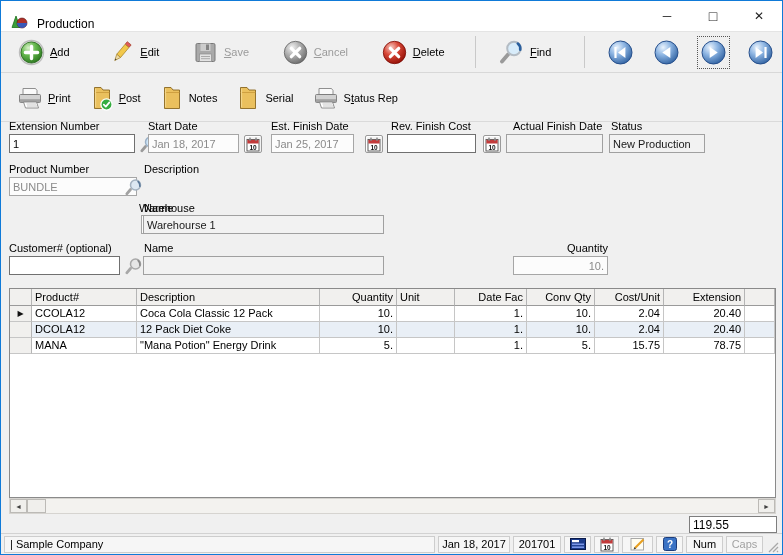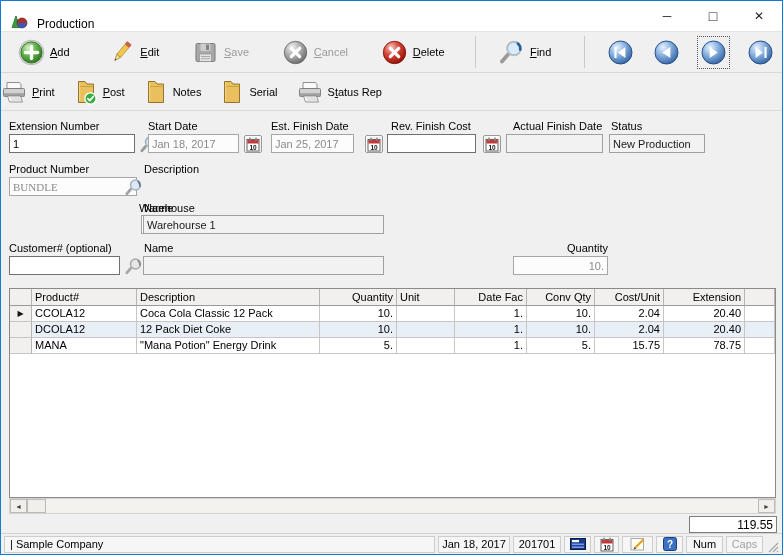--- a/index.html
+++ b/index.html
@@ -12,21 +12,21 @@
   }
   
   .titlebar { position:absolute; top:0; left:0; right:0; height:30px; background:#fff; display:flex; align-items:flex-end; }
   .title-icon { margin-left:9px; width:18px; height:18px; display:flex; }
   .title-text { margin-left:9px; font-size:12px; }
   .win-controls { margin-left:auto; display:flex; height:100%; }
   .win-btn { width:46px; height:100%; display:flex; align-items:center; justify-content:center; color:#222; font-size:12px; }
   .win-btn.max { font-size:14px; }
   
   .tb1 { position:absolute; top:30px; left:0; width:100%; height:42px; border-top:1px solid #e4e4e4; border-bottom:1px solid #d8d8d8; display:flex; align-items:center; padding-left:17px; background:#f0f0f0;justify-content:space-between; }
-  .tb2 { position:absolute; top:73px; left:0; width:100%; height:37px; border-bottom:1px solid #dadada; display:flex; align-items:center; background:#f0f0f0; }
+  .tb2 { position:absolute; top:73px; left:0; width:100%; height:48px; border-bottom:1px solid #dadada; display:flex; align-items:center; padding-left:16px; background:#f0f0f0; }
   .tbtn { display:flex; align-items:center; gap:5px; margin-right:15px; cursor:default; }
   .tb2 .tbtn { margin-right:19px; }
   .tbtn .ic { display:flex; }
   .tbtn.disabled { color:#9b9b9b; }
   .sep { width:1px; height:32px; background:#c9c9c9; margin:0 10px 0 4px; }
   .navbtn { width:27px; height:27px; margin-right:8px; display:flex; }
   .navbtn.focused { outline:1px dotted #555; outline-offset:2px; }
   
   .flabel { position:absolute; white-space:nowrap; }
   .flabel.right { text-align:right; }
@@ -44,21 +44,21 @@
   .ghead .gcell { height:17px; line-height:16px; background:#f1f0ee; border-right:1px solid #b5b5b5; border-bottom:1px solid #9a9a9a; }
   .gsel { background:#f1f0ee !important; border-right:1px solid #b5b5b5; text-align:center; padding:0; font-size:8px; line-height:15px; color:#111; }
   .r { text-align:right; }
   .grow.alt .gcell:not(.gsel) { background:#e9eff6; }
   
   .hscroll { position:absolute; top:497px; left:8px; width:767px; height:16px; background:#f3f2ef; border:1px solid #d6d4d0; display:flex; align-items:stretch; }
   .sbtn { width:17px; background:#f0efec; border:1px solid #bcbab6; display:flex; align-items:center; justify-content:center; font-size:7px; color:#404040; }
   .sthumb { width:19px; background:#f0efec; border:1px solid #bcbab6; }
   .strack { flex:1; }
   
-  .total-box { position:absolute; top:515px; left:688px; width:88px; height:17px; border:1px solid #7e7e7e; background:#fff; text-align:right; font-size:12px; padding:0 3px; font-family:inherit; }
+  .total-box { position:absolute; top:515px; left:688px; width:88px; height:17px; border:1px solid #7e7e7e; background:#fff; font-size:12px; padding:0 3px; font-family:inherit; }
   
   .statusbar { position:absolute; left:0; right:0; bottom:0; height:21px; border-top:1px solid #d2d2d2; background:#f0f0f0; display:flex; align-items:center; padding:0 3px; gap:3px; }
   .spanel { height:17px; border:1px solid #cdcdcd; background:#f6f6f6; display:flex; align-items:center; padding:0 5px; white-space:nowrap; }
   .spanel.grow1 { flex:1; }
   .spanel.center { justify-content:center; padding:0 2px; }
   .spanel.dim { color:#a2a2a2; }
   .grip { width:13px; height:17px; display:flex; align-items:flex-end; justify-content:flex-end; border:none; background:none; }
 </style>
 </head>
 <body>
@@ -314,21 +314,21 @@
     </svg>
   </span>
 
   <span class="flabel" style="left:512px;top:119px">Actual Finish Date</span>
   <input class="field flat empty" readonly="" style="left: 505px; top: 133px; width: 97px;" value="">
 
   <span class="flabel" style="left:610px;top:119px">Status</span>
   <input class="field flat" readonly="" style="left: 608px; top: 133px; width: 96px;" value="New Production">
 
   <span class="flabel" style="left:8px;top:162px">Product Number</span>
-  <input class="field ro" readonly="" style="left: 8px; top: 176px; width: 128px; font-family: Liberation Serif, serif;" value="BUNDLE">
+  <input class="field ro" readonly="" style="left: 8px; top: 176px; width: 128px;" value="BUNDLE">
   <span class="lookup" style="left:123px;top:177px">
     <svg viewBox="0 0 19 19" width="19" height="19">
       <line x1="6.5" y1="11.5" x2="2.8" y2="15.8" stroke="#a2a2a2" stroke-width="2.8" stroke-linecap="round"></line>
       <circle cx="11.5" cy="7" r="5" fill="#dde8f2" stroke="#a4b2c0" stroke-width="1.5"></circle>
       <path d="M14.2 3.6 a5 5 0 0 1 1.7 4.5" stroke="#5a7898" stroke-width="1.8" fill="none" stroke-linecap="round"></path>
     </svg>
   </span>
   <span class="flabel" style="left:143px;top:162px">Description</span>
 
   <span class="flabel" style="left:138px;top:201px">Warehouse</span>

